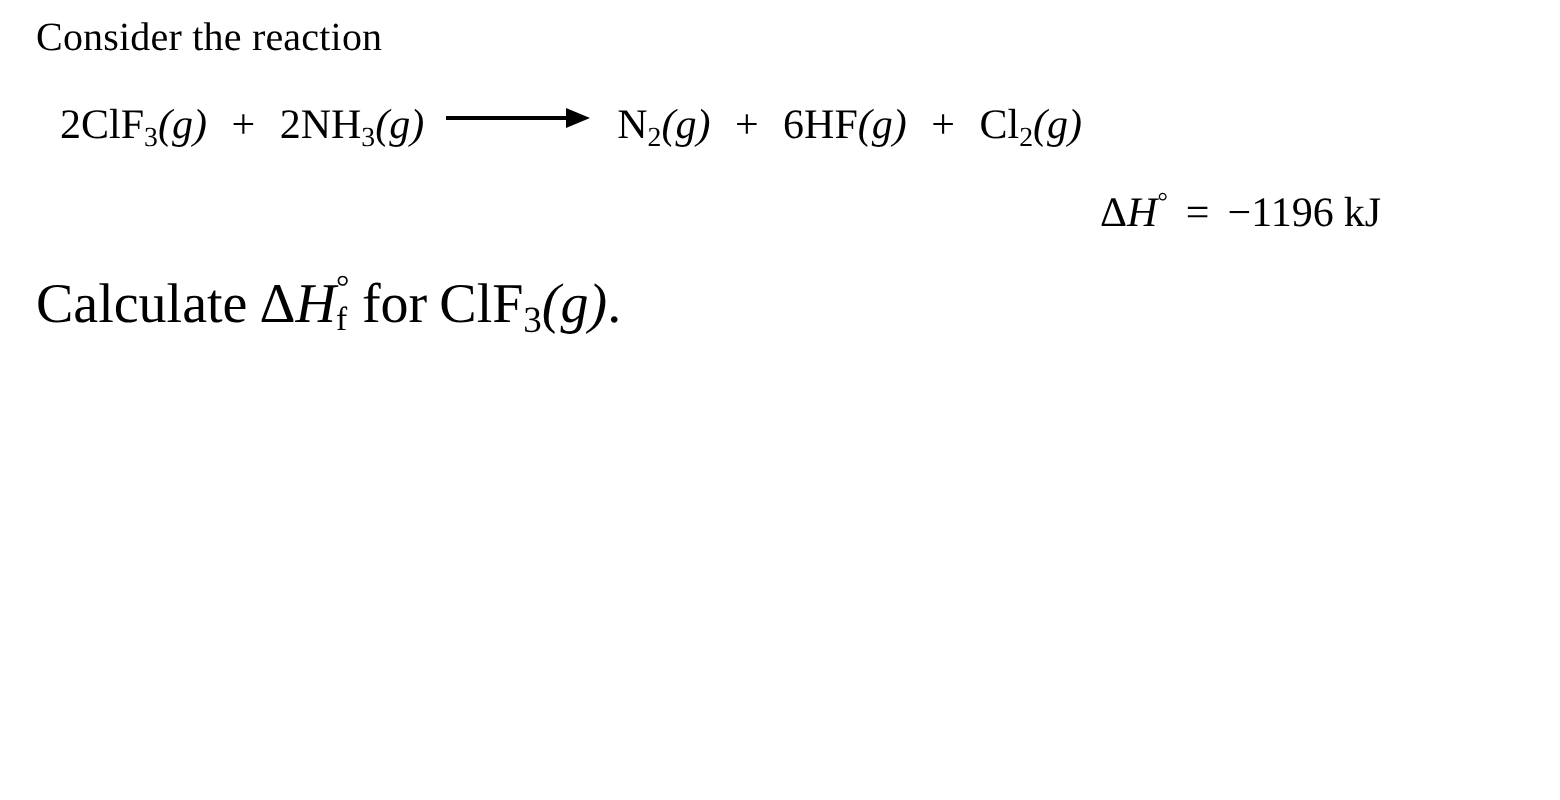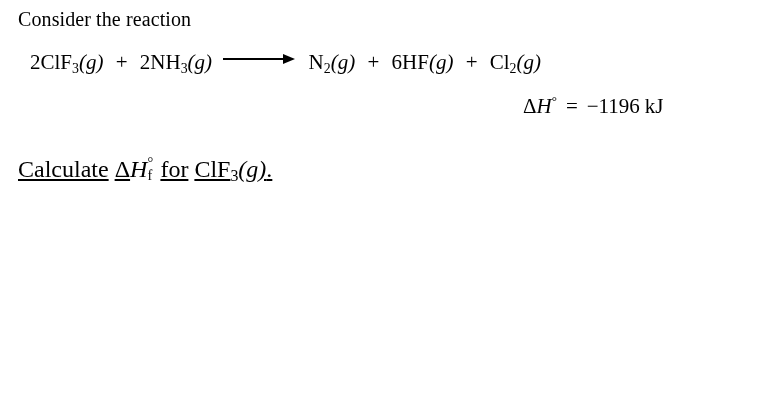--- a/index.html
+++ b/index.html
@@ -71,21 +71,21 @@
     height: 0;
     border-top: 5px solid transparent;
     border-bottom: 5px solid transparent;
     border-left: 12px solid #000;
   }
   .plus {
     margin: 0 7px;
   }
   .delta-line {
     position: absolute;
-    left: 523px;
+    left: 550px;
     top: 92px;
     font-size: 21px;
     line-height: 28px;
     white-space: nowrap;
   }
   .delta-line .eq {
     margin: 0 9px;
   }
   .hsym {
     position: relative;
@@ -95,25 +95,24 @@
     font-size: 0.62em;
     vertical-align: 0.62em;
     line-height: 0;
   }
   .kj {
     margin-left: 5px;
   }
   .line-calc {
     position: absolute;
     left: 18px;
-    top: 156px;
-    font-size: 24px;
+    top: 140px;
+    font-size: 28px;
     line-height: 26px;
     white-space: nowrap;
-    text-decoration: underline;
   }
   .hf-sym {
     display: inline-block;
     position: relative;
     font-style: italic;
     margin-right: 1px;
   }
   .hf-sym .sup-deg {
     position: absolute;
     left: 100%;

